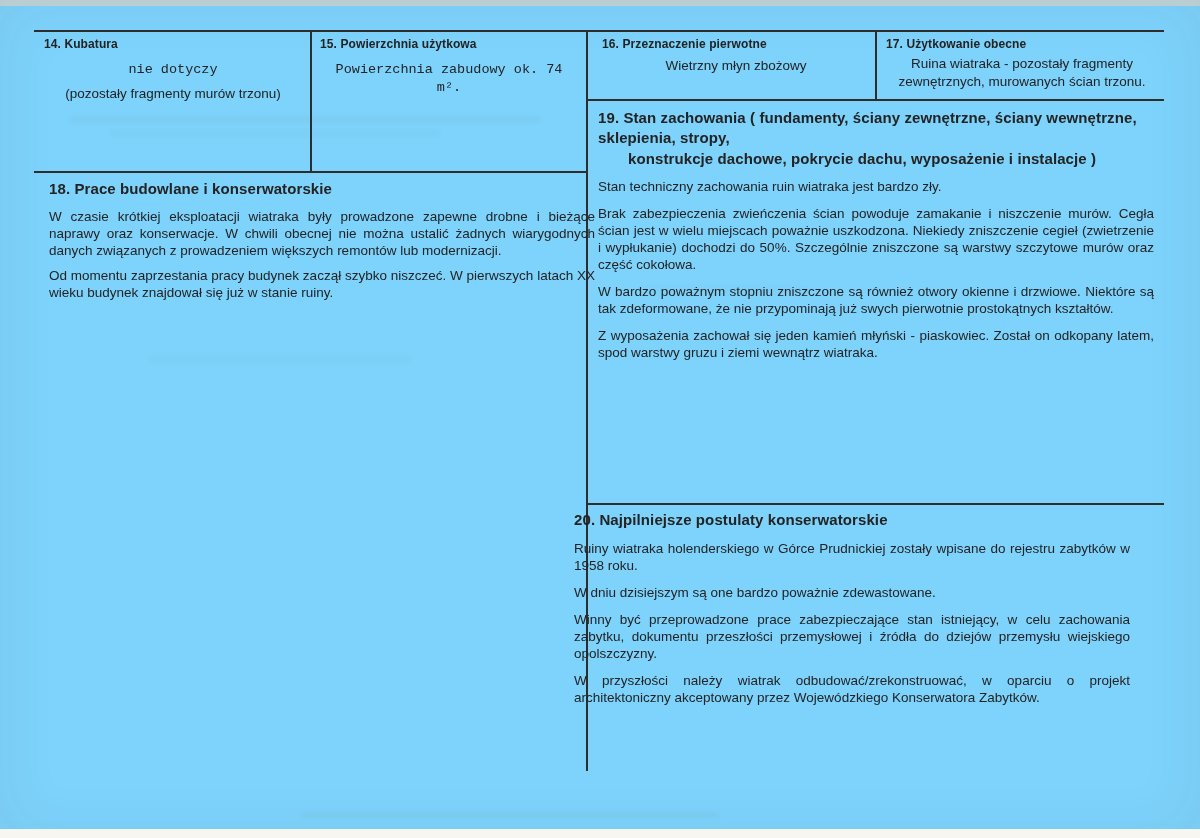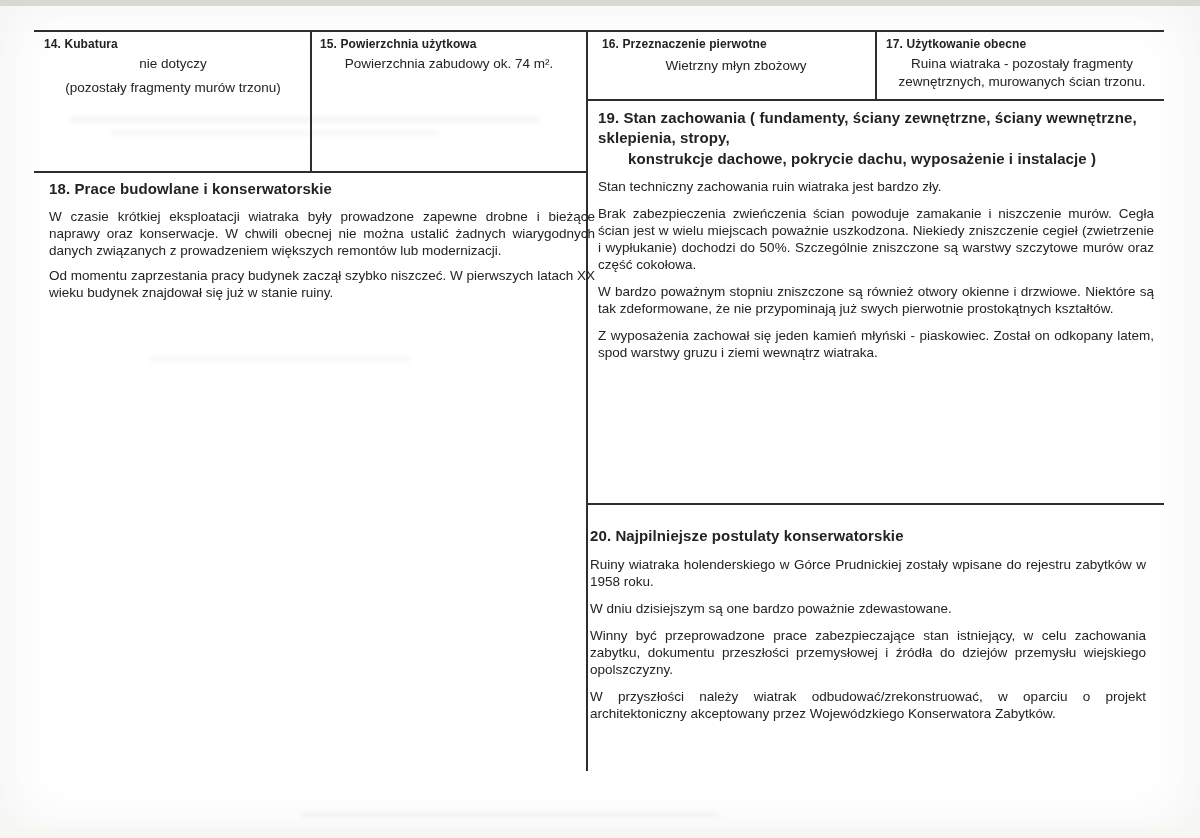--- a/index.html
+++ b/index.html
@@ -4,21 +4,21 @@
 <style>
   html, body { margin: 0; padding: 0; }
   body {
     font-family: "Liberation Sans", sans-serif;
     background: #b9b8b2;
   }
   .page {
     position: relative;
     width: 1200px;
     height: 838px;
-    background: #ffffff;
+    background: #7dd3fc;
     overflow: hidden;
     box-shadow: inset 0 0 60px rgba(60,58,50,0.08);
     color: #232323;
   }
   .edge-top {
     position: absolute; left: 0; top: 0; width: 1200px; height: 6px;
     background: #cfcec7; opacity: .75;
   }
   .edge-bottom {
     position: absolute; left: 0; top: 829px; width: 1200px; height: 9px;
@@ -48,21 +48,21 @@
   .cell-label {
     font-size: 12px;
     font-weight: bold;
     letter-spacing: .1px;
   }
   .cell-line {
     font-size: 13.5px;
     text-align: center;
     line-height: 1.3;
   }
-  .mt10 { margin-top: 4px; }
+  .mt10 { margin-top: 10px; font-family: Liberation Mono, monospace; }
   .mt6  { margin-top: 6px; }
   .mt4  { margin-top: 4px; }
 
   .section {
     position: absolute;
   }
   .sec-title {
     font-size: 15px;
     font-weight: bold;
     letter-spacing: .1px;
@@ -90,21 +90,21 @@
   .r-h-right1  { left: 586px; top: 99px;  width: 578px; height: 2px; }
   .r-h-right2  { left: 586px; top: 503px; width: 578px; height: 2px; }
 
   .c14 { left: 44px;  top: 37px; width: 258px; }
   .c15 { left: 320px; top: 37px; width: 258px; }
   .c16 { left: 592px; top: 37px; width: 268px; margin-left: 10px; }
   .c17 { left: 886px; top: 37px; width: 272px; }
 
   .s19 { left: 598px; top: 108px; width: 556px; }
   .s18 { left: 49px;  top: 179px; width: 546px; }
-  .s20 { left: 590px; top: 510px; width: 556px; margin-top: 16px; }
+  .s20 { left: 574px; top: 510px; width: 556px; }
 </style>
 </head>
 <body>
 
 <div class="page">
 
   <div class="edge-top"></div>
   <div class="edge-bottom"></div>
 
   <div class="ghost g1"></div>

